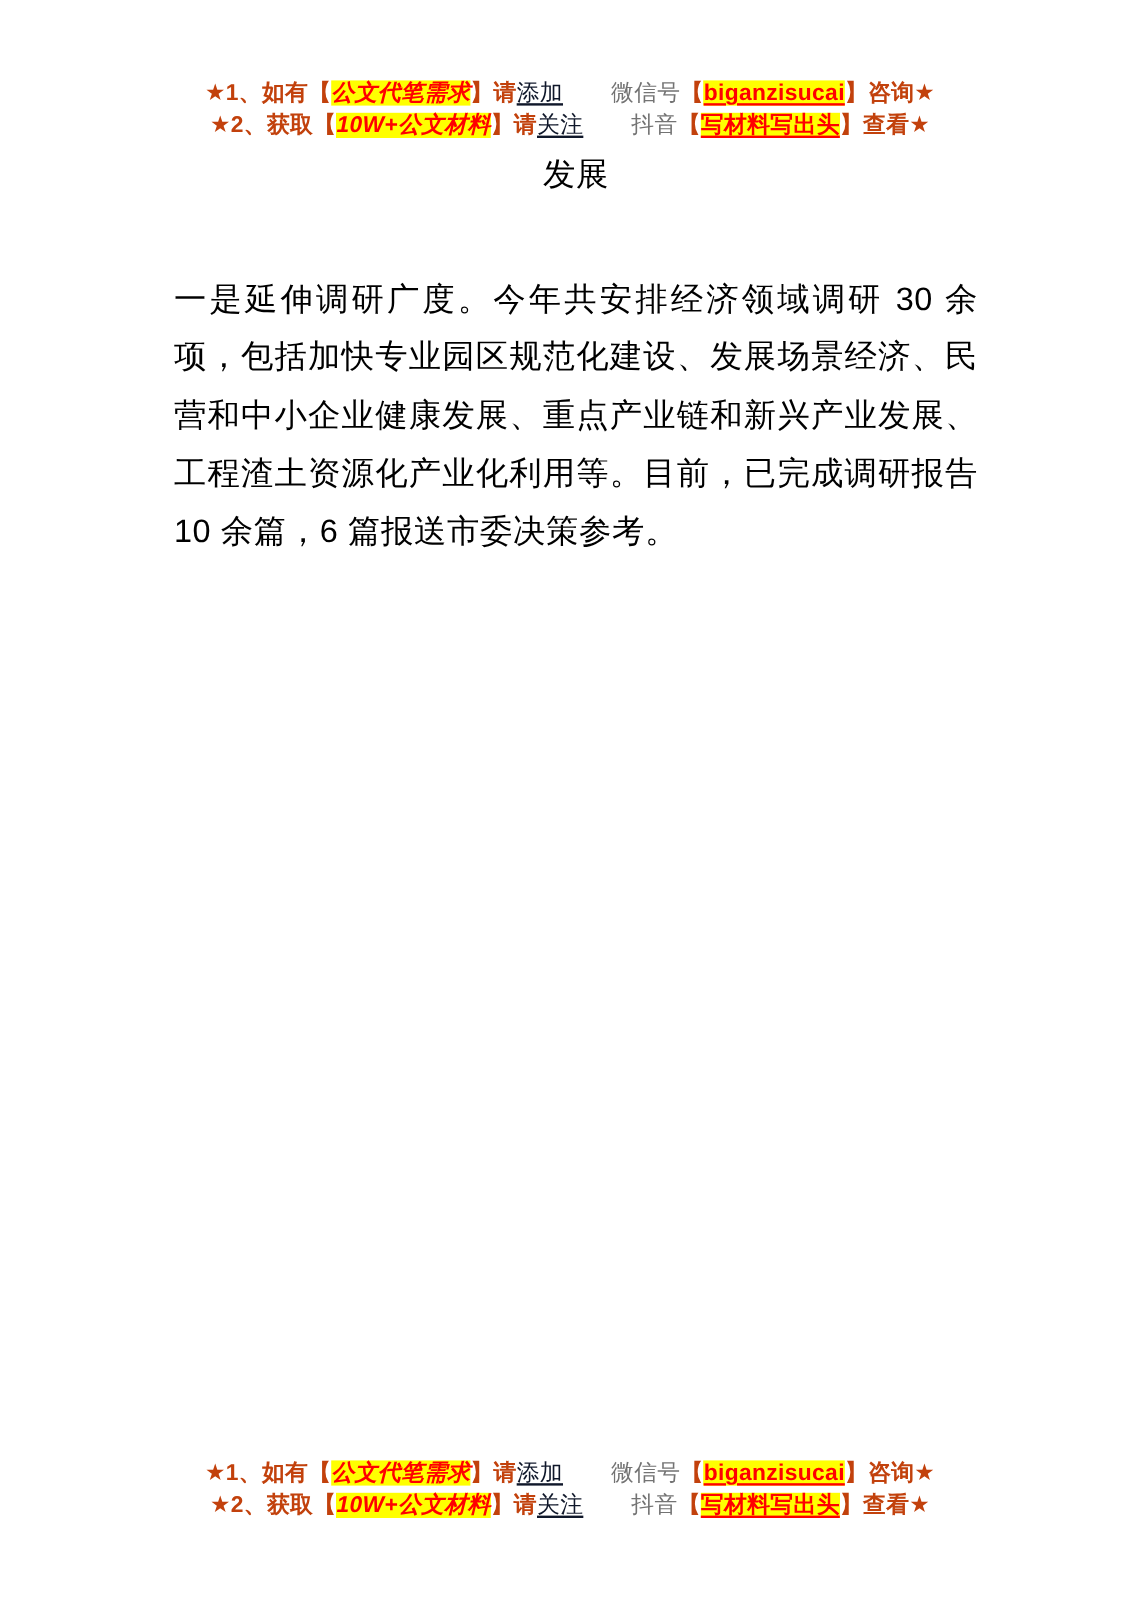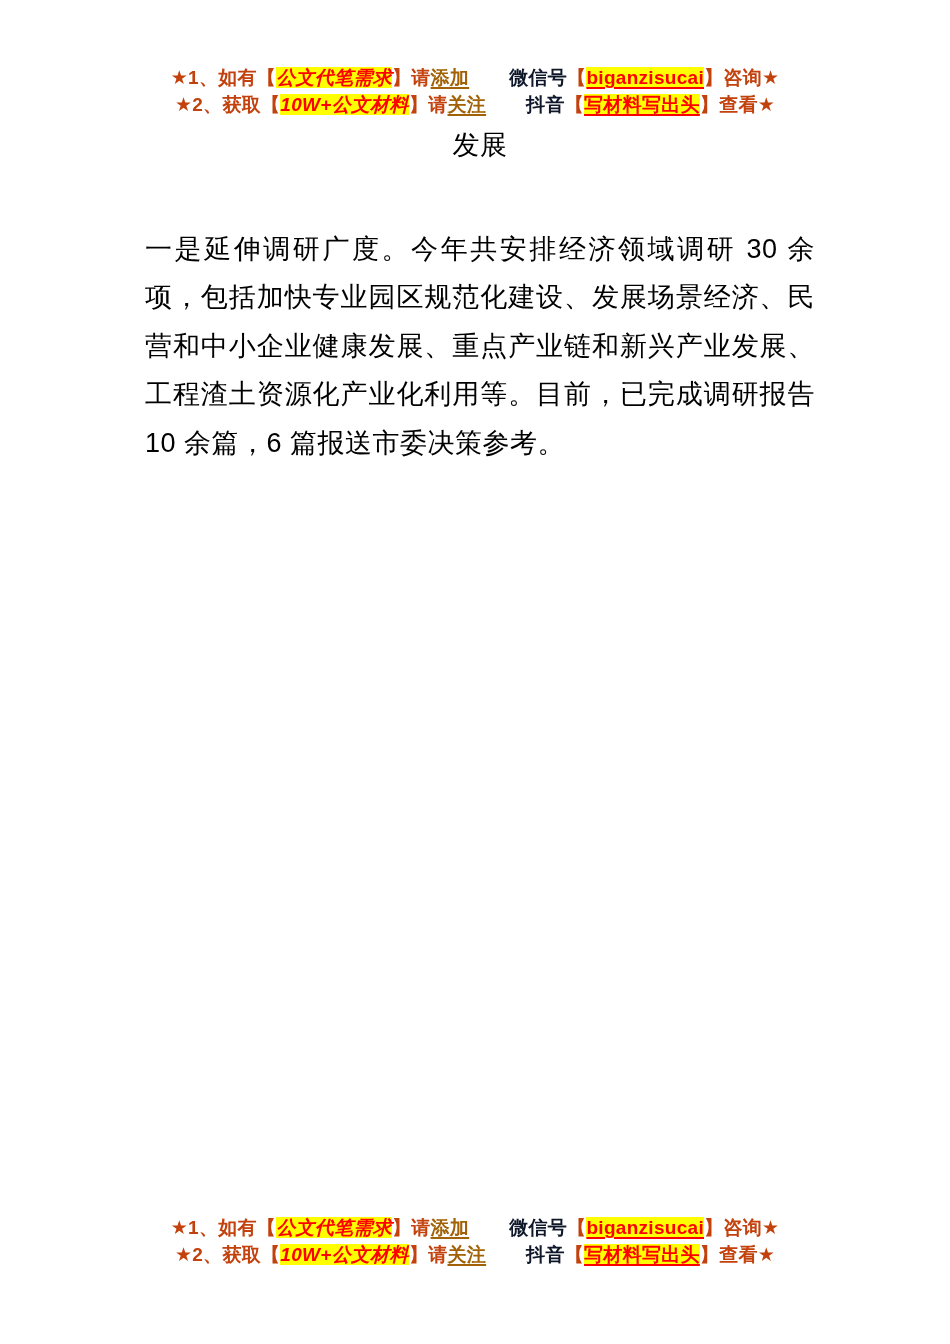--- a/index.html
+++ b/index.html
@@ -23,23 +23,23 @@
     line-height: 27px;
     font-weight: bold;
     letter-spacing: 0.3px;
     white-space: nowrap;
   }
   .promo-header { top: 64px; }
   .promo-footer { top: 1214px; }
   .promo .note-line { display: block; }
   .seg { display: inline; }
   .seg-b  { font-weight: bold; color: #c2410c; }
-  .seg-n  { font-weight: bold; color: #0f172a; margin-left: 40px; }
+  .seg-n  { font-weight: normal; color: #737373; margin-left: 40px; }
   .seg-bu {
-    font-weight: bold; color: #a16207;
+    font-weight: normal; color: #0f172a;
     text-decoration: underline;
     text-decoration-thickness: 2px;
     text-underline-offset: 3px;
   }
   .seg-rh {
     font-weight: bold;
     color: var(--accent-red, #ff0000);
     background: var(--highlight-yellow, #ffff00);
     font-style: italic;
   }

